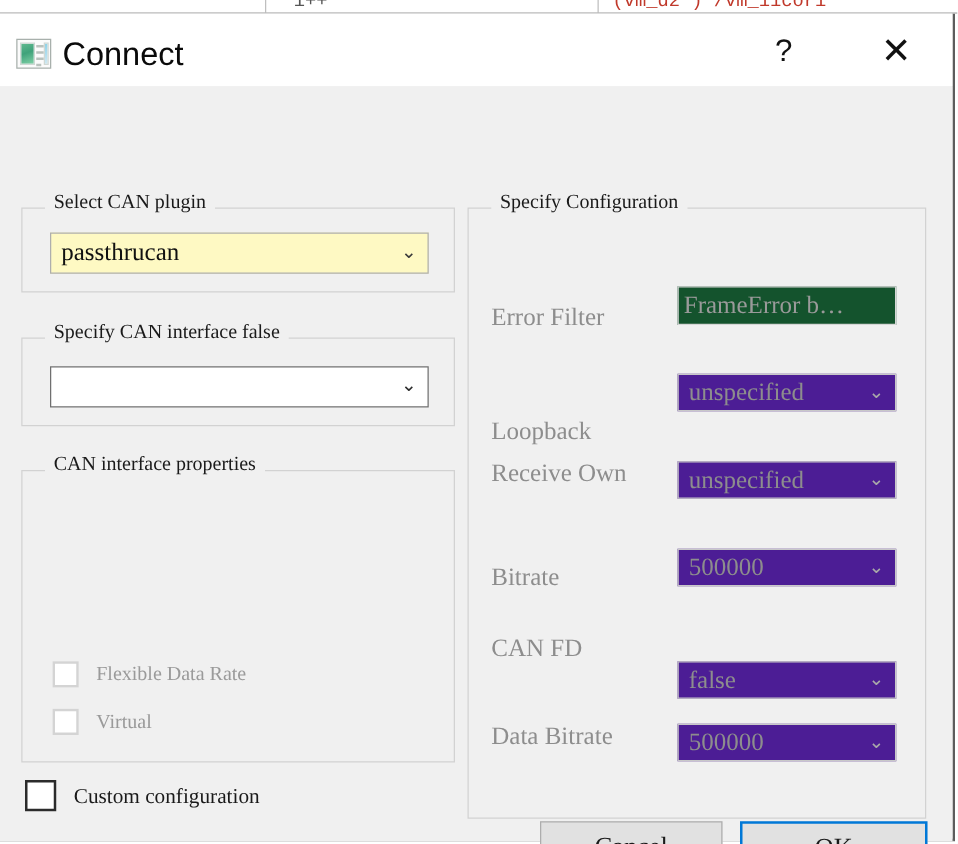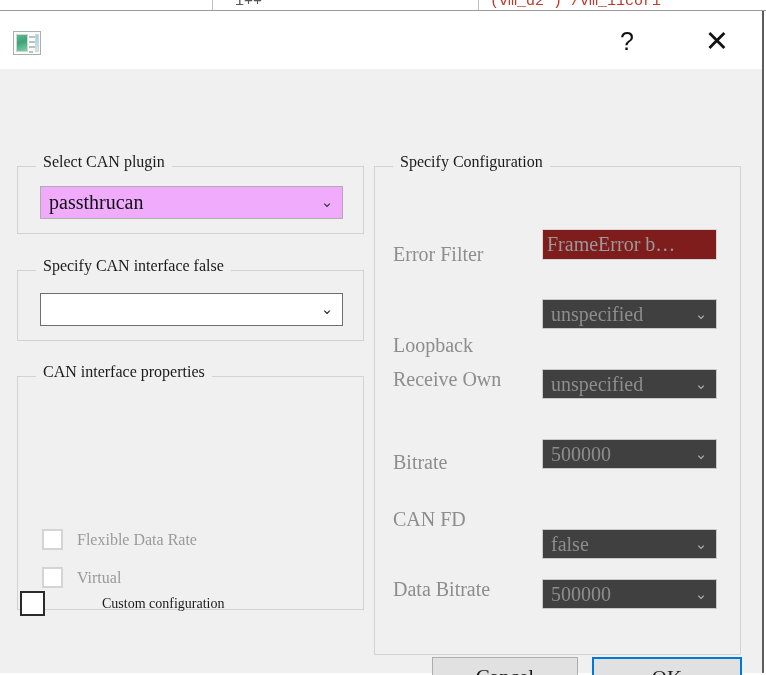--- a/index.html
+++ b/index.html
@@ -162,33 +162,33 @@
     overflow: hidden;
   }
   .combo .chev {
     flex: 0 0 auto;
     width: 30px;
     text-align: center;
     font-size: 15px;
     line-height: 1;
   }
   .combo.enabled-grey {
-    background: #f0abfc;
+    background: #fef9c3;
     border: 1px solid #aeaeae;
     color: #111;
   }
   .combo.enabled-grey .chev { color: #3a3a3a; }
   .combo.editable {
     background: #ffffff;
     border: 1px solid #6f6f6f;
     color: #111;
   }
   .combo.editable .chev { color: #2c2c2c; }
   .combo.disabled {
-    background: #404040;
+    background: #4c1d95;
     border: 1px solid #c8c8c8;
     color: #8d8d8d;
   }
   .combo.disabled .chev { color: #a9a9a9; }
 
   #combo-plugin { left: 22px; top: 19px;  width: 303px; height: 33px; }
   #combo-ifname { left: 22px; top: 22px;  width: 303px; height: 33px; }
 
   
   .cbrow {
@@ -208,23 +208,22 @@
   .cbrow.disabled .cblabel { color: #9a9a9a; }
   .cbrow.enabled .cbbox { border: 2px solid #2b2b2b; }
   .cbrow.enabled .cblabel { color: #1a1a1a; }
   .cblabel { margin-left: 14px; white-space: nowrap; }
 
   #cb-fdr     { left: 24px; top: 152px; }
   #cb-virtual { left: 24px; top: 190px; }
 
   #cb-custom {
     position: absolute;
-    left: 20px; top: 522px;
-    font-size: 14px;
-    gap: 43px;
+    left: 20px; top: 555px;
+    font-size: 17px;
   }
   #cb-custom .cbbox { width: 25px; height: 25px; }
 
   
   .cfg-label {
     position: absolute;
     font-size: 20px;
     color: #8d8d8d;
     white-space: nowrap;
   }
@@ -233,21 +232,21 @@
     left: 167px;
     width: 175px;
     height: 30px;
   }
   #cfg-errorfilter-input {
     position: absolute;
     left: 167px;
     width: 175px;
     height: 31px;
     box-sizing: border-box;
-    background: #7f1d1d;
+    background: #14532d;
     border: 1px solid #d6d6d6;
     color: #9a9a9a;
     font-size: 20px;
     font-family: "Liberation Serif", "DejaVu Serif", serif;
     padding: 0 4px;
     line-height: 29px;
     white-space: nowrap;
     overflow: hidden;
   }
 
@@ -307,20 +306,21 @@
 
   <div id="titlebar">
     <div id="title-icon">
       <div class="ic-left"></div>
       <div class="ic-bar" style="top:4px;"></div>
       <div class="ic-bar" style="top:9px;"></div>
       <div class="ic-bar" style="top:14px;"></div>
       <div class="ic-bar" style="top:19px; width:4px;"></div>
       <div class="ic-right"></div>
     </div>
+    <div id="title-text">Connect</div>
     <div class="title-btn" id="help-btn">?</div>
     <div class="title-btn" id="close-btn">✕</div>
   </div>
 
   <div id="dlgbody">
 
     <div class="groupbox" id="gb-plugin">
       <div class="gb-title">Select CAN plugin</div>
       <div class="combo enabled-grey" id="combo-plugin">
         <span class="combo-text">passthrucan</span>

